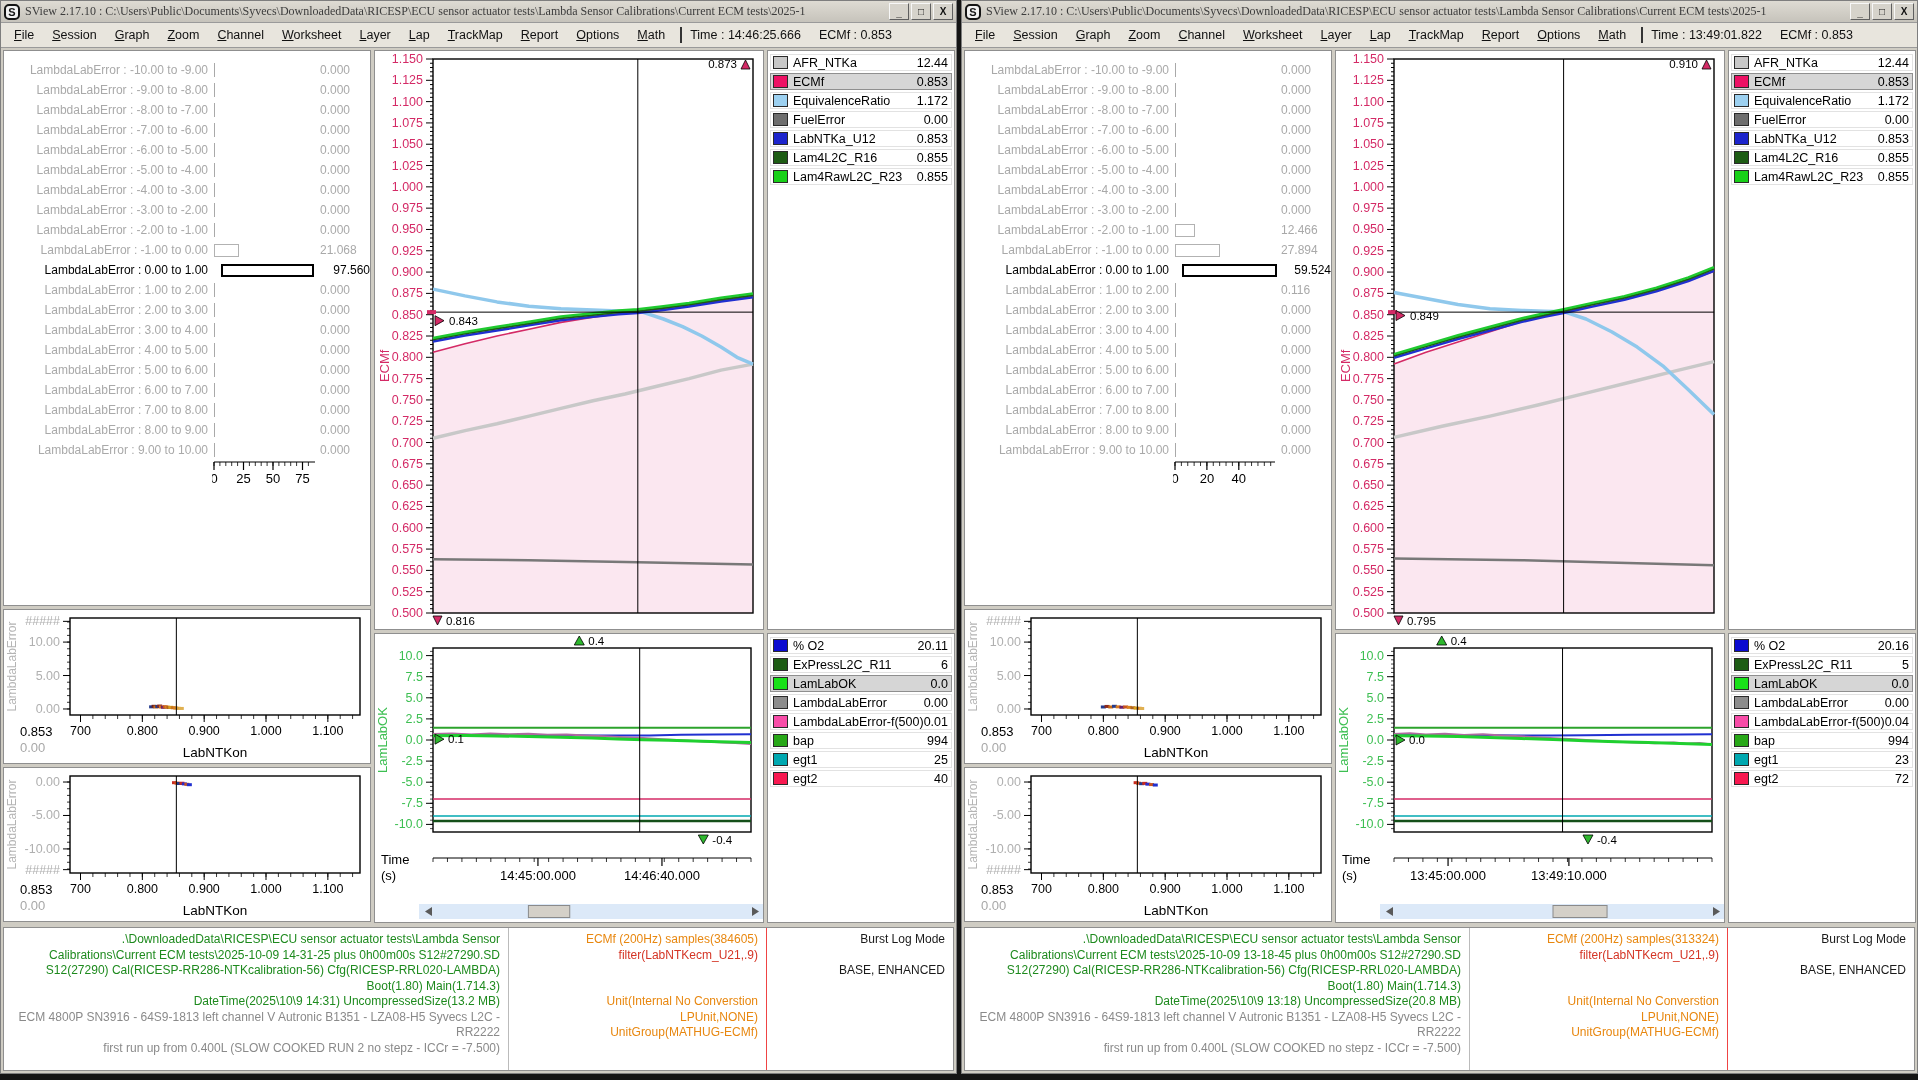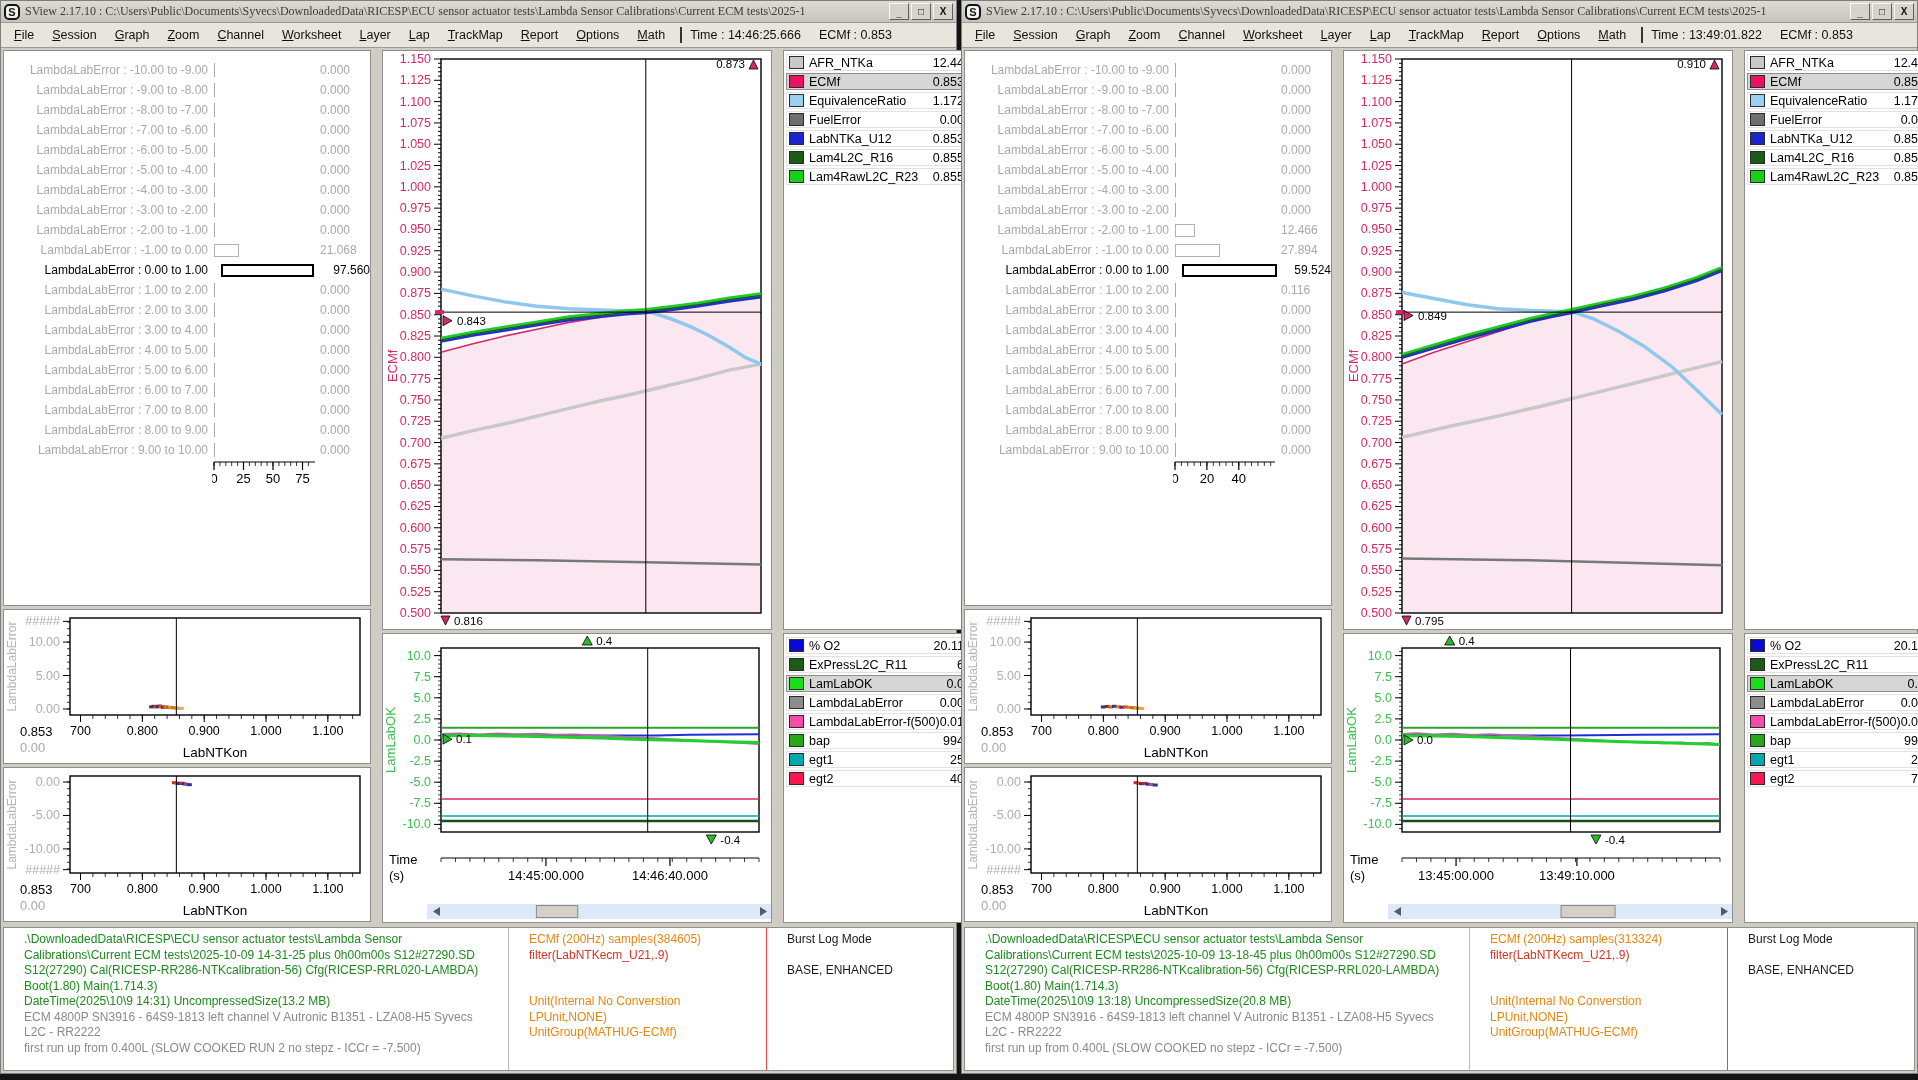--- a/index.html
+++ b/index.html
@@ -21,21 +21,21 @@
   .winbtn { width:20px; height:17px; background:#d6d3cb; border:1px solid;
     border-color:#f7f7f7 #5f5f5f #5f5f5f #f7f7f7; font-size:10px; font-weight:bold; color:#111;
     display:flex; align-items:flex-end; justify-content:center; padding-bottom:1px; cursor:default; }
   .winbtn.max { align-items:center; }
   .menubar { height:25px; flex:none; background:#e8e5dd; border-bottom:1px solid #9a9a9a;
     display:flex; align-items:center; padding:0 4px; }
   .menu-item { display:inline-block; padding:3px 9px; font-size:12.5px; color:#111; }
   .menu-item::first-letter { text-decoration:underline; }
   .status-div { width:2px; height:16px; border-left:1px solid #333; border-right:1px solid #333; margin:0 8px 0 6px; }
   .status-text { font-size:12.5px; color:#111; padding-right:18px; white-space:nowrap; }
-  .content { flex:none; height:878px; display:flex; gap:11px; padding:2px; }
+  .content { flex:none; height:878px; display:flex; gap:3px; padding:2px; }
   .colA { width:368px; flex:none; display:flex; flex-direction:column; gap:3px; }
   .colB { width:390px; flex:none; display:flex; flex-direction:column; gap:3px; }
   .colC { flex:1; display:flex; flex-direction:column; gap:3px; }
   .panel { background:#fff; border:1px solid #8f8f8f; }
   .panel-hist { height:556px; }
   .panel-scatter { height:155px; }
   .panel-main { height:580px; }
   .panel-lamlab { height:290px; }
   .panel-legend { height:580px; }
   .panel-legend2 { height:290px; }
@@ -56,21 +56,21 @@
   .legend-rows { padding:3px 2px; display:flex; flex-direction:column; gap:2px; }
   .legend-row { height:17px; flex:none; display:flex; align-items:center; background:#fff;
     border:1px solid #e2e2e2; font-size:12.5px; color:#000; }
   .legend-row.selected { background:#d6d6d6; border:1px solid #8f8f8f; }
   .swatch { width:15px; height:13px; flex:none; border:1px solid #2a2a2a; margin:0 5px 0 2px; background:#ccc; }
   .legend-name { flex:1; white-space:nowrap; overflow:hidden; }
   .legend-val { white-space:nowrap; padding-right:3px; text-align:center; }
   
   .info { height:144px; margin:1px 2px 2px; background:#fff; border:1px solid #8f8f8f;
     display:flex; font-size:12px; line-height:15.5px; }
-  .info-col { padding:4px 20px; overflow:hidden; }
+  .info-col { padding:4px 8px; overflow:hidden;text-align:right; }
   .info-col1 { width:505px; flex:none; border-right:1px solid #bbb; }
   .info-col2 { width:258px; flex:none; border-right:1px solid #ef4444; }
   .info-col3 { flex:1; }
   .info-line { min-height:15.5px; word-wrap:break-word; }
   .info-line[data-c="green"]  { color:#1e8a1e; }
   .info-line[data-c="gray"]   { color:#8a8a8a; }
   .info-line[data-c="orange"] { color:#e8870f; }
   .info-line[data-c="red"]    { color:#d43425; }
   .info-line[data-c="black"]  { color:#1a1a1a; }
 </style>

